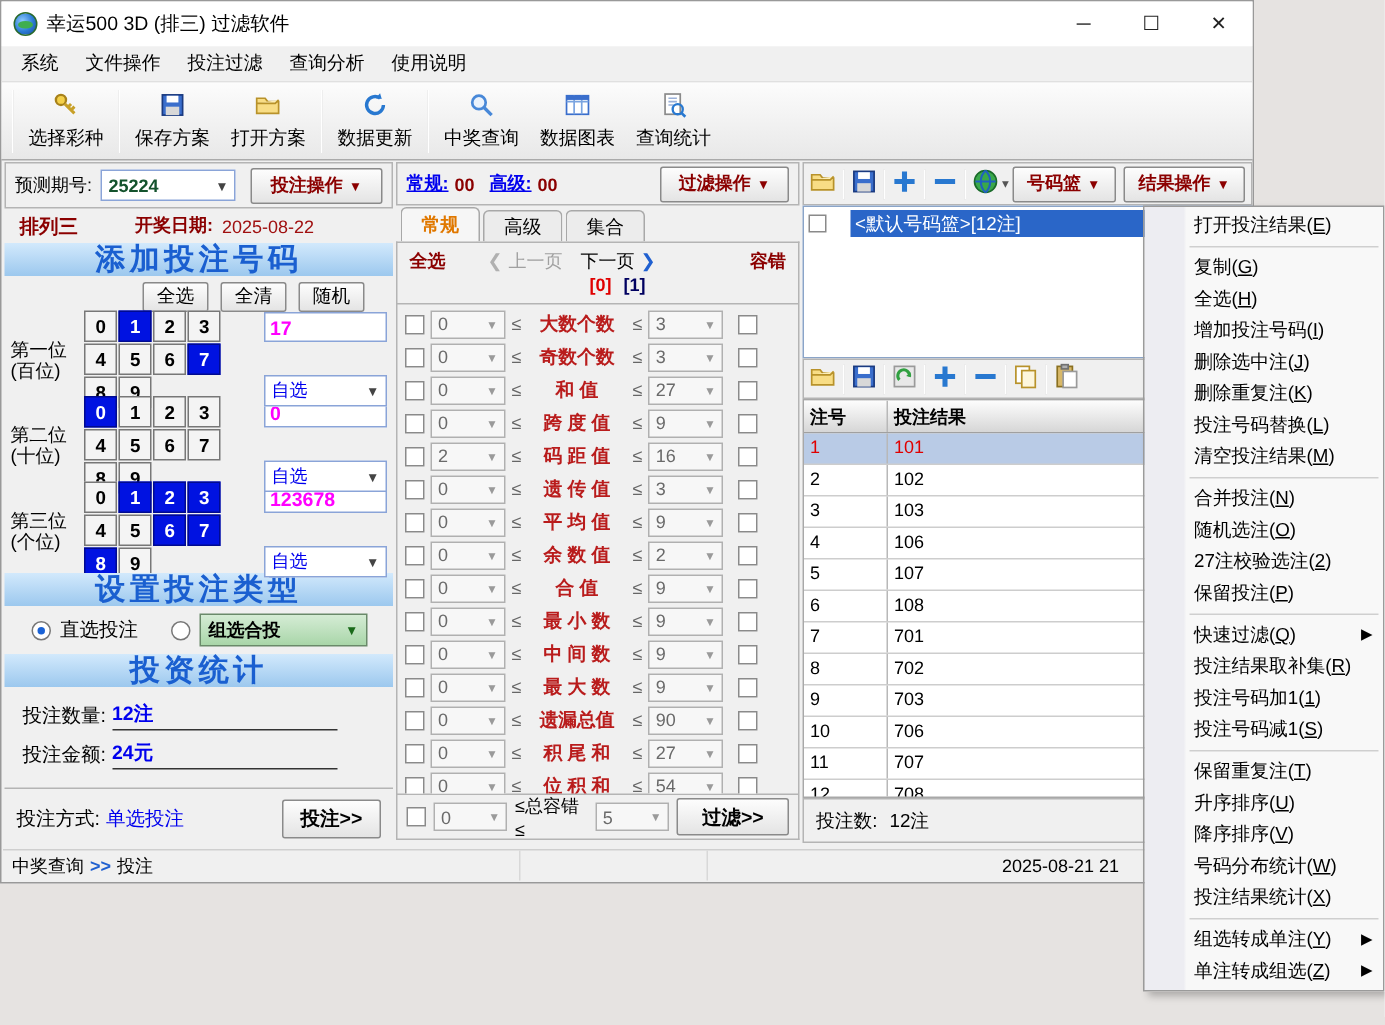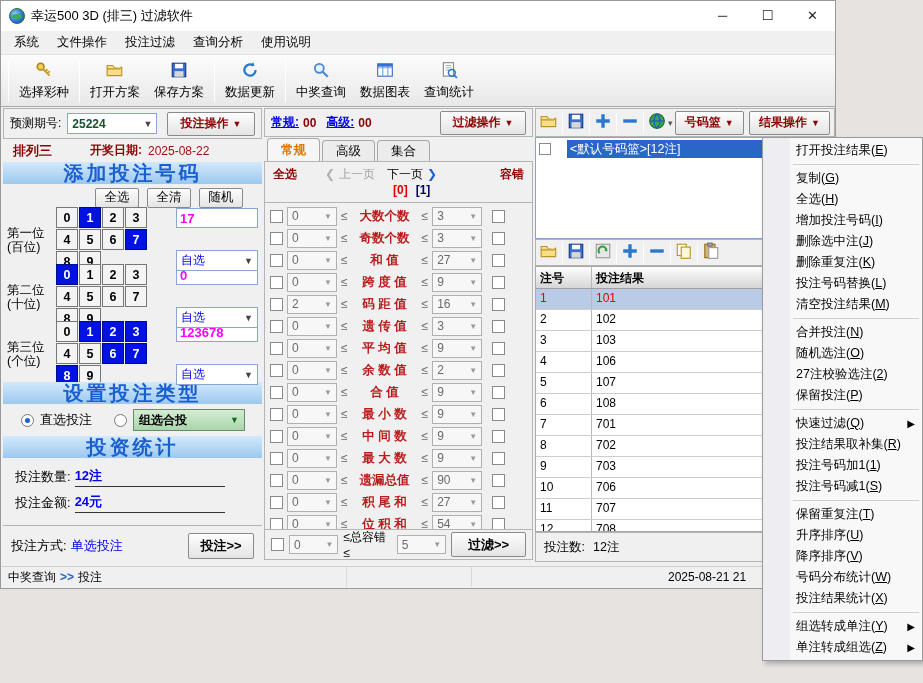--- a/index.html
+++ b/index.html
@@ -134,32 +134,32 @@
       <span class="tb-btn">
         <span><svg class="icon16" viewBox="0 0 16 16">
             <circle cx="5" cy="5" r="3" fill="#f4d04a" stroke="#a8821a" stroke-width="1.4"></circle>
             <path d="M7.3 7.3 L13 13 M11 11 l2-2 M9.2 9.2 l1.8-1.8" stroke="#c8a028" stroke-width="1.8" fill="none"></path>
           </svg></span>
         <span>选择彩种</span>
       </span>
       <span class="tb-sep"></span>
       <span class="tb-btn">
         <span><svg class="icon16" viewBox="0 0 16 16">
-            <path d="M1 4h5l1.5 2H14v7H1z" fill="#f8dd85" stroke="#b8922a"></path>
-            <path d="M1 7h11l2-2" fill="#fceeb8" stroke="#b8922a"></path>
-          </svg></span>
-        <span>打开方案</span>
-      </span>
-      <span class="tb-btn">
-        <span><svg class="icon16" viewBox="0 0 16 16">
             <rect x="2" y="2" width="12" height="12" fill="#3a6ecc" stroke="#1a3a80"></rect>
             <rect x="4.5" y="2.5" width="7" height="4" fill="#fff"></rect>
             <rect x="4" y="9" width="8" height="5" fill="#d8d8d8"></rect>
           </svg></span>
         <span>保存方案</span>
+      </span>
+      <span class="tb-btn">
+        <span><svg class="icon16" viewBox="0 0 16 16">
+            <path d="M1 4h5l1.5 2H14v7H1z" fill="#f8dd85" stroke="#b8922a"></path>
+            <path d="M1 7h11l2-2" fill="#fceeb8" stroke="#b8922a"></path>
+          </svg></span>
+        <span>打开方案</span>
       </span>
       <span class="tb-sep"></span>
       <span class="tb-btn">
         <span><svg class="icon16" viewBox="0 0 16 16">
             <path d="M13 8a5 5 0 1 1-2-4" fill="none" stroke="#2878d0" stroke-width="2"></path>
             <path d="M11 1l1 3.5L8.5 4z" fill="#2878d0"></path>
           </svg></span>
         <span>数据更新</span>
       </span>
       <span class="tb-sep"></span>

